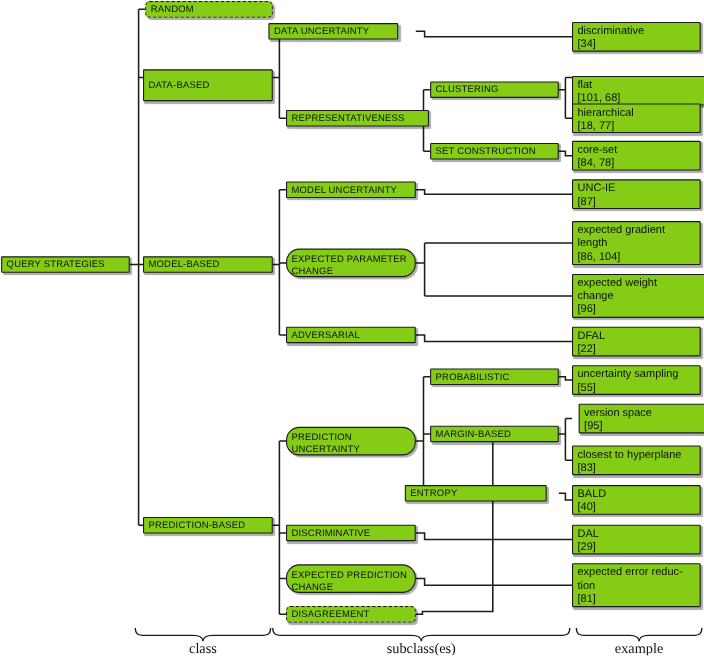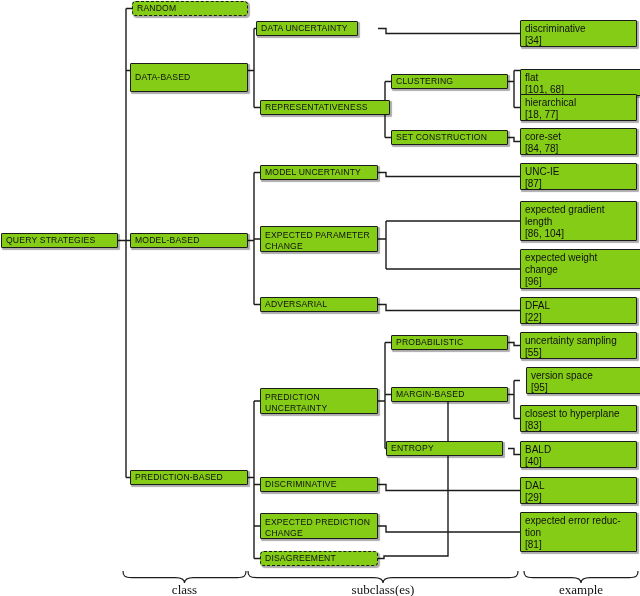--- a/index.html
+++ b/index.html
@@ -9,21 +9,21 @@
   }
   svg.wires { position:absolute; left:0; top:0; z-index:1; }
   .node {
     position:absolute; z-index:2; box-sizing:border-box; background:#84cc16;
     border:1.4px solid #1c1c1c; border-radius:1px;
     box-shadow:1.8px 1.8px 1px rgba(0,0,0,0.33);
     display:flex; align-items:center; padding-left:4px;
     font-size:8.6px; line-height:11px; letter-spacing:0.18px;
     white-space:pre; color:#101010;
   }
-  .node.multi { align-items:flex-start; padding-top:2.5px; }
+  .node.multi { align-items:flex-start; padding-top:2.5px;border-radius:12px; }
   .node.dashed { border-style:dashed; border-radius:4px; }
   .node.example {
     flex-direction:column; align-items:flex-start; justify-content:flex-start;
     padding-top:1.5px; font-size:10px; letter-spacing:0; line-height:12.4px;
   }
   .ex-label, .ex-ref { display:block; white-space:pre; }
   .legend-label {
     position:absolute; z-index:2; top:582px;
     font-family:"Liberation Serif", serif; font-size:13px; color:#111;
     transform:translateX(-50%); white-space:nowrap;
@@ -59,38 +59,38 @@
     <path fill="none" stroke="#1c1c1c" stroke-width="1.2" d="M524 571 C524 575.8 525.5 577.6 533 577.6 L572 577.6 C578.5 577.6 581 579.2 581 583 C581 579.2 583.5 577.6 590 577.6 L629 577.6 C636.5 577.6 638 575.8 638 571"></path>
   </svg>
 
   <div class="node" style="left:1px;top:233px;width:117px;height:15px">QUERY STRATEGIES</div>
 
   <div class="node dashed" style="left:132px;top:1px;width:116px;height:15px">RANDOM</div>
   <div class="node" style="left:130px;top:63px;width:118px;height:29px">DATA-BASED</div>
   <div class="node" style="left:130px;top:233px;width:118px;height:15px">MODEL-BASED</div>
   <div class="node" style="left:130px;top:470px;width:118px;height:15px">PREDICTION-BASED</div>
 
-  <div class="node" style="left:256px;top:21px;width:102px;height:15px">DATA UNCERTAINTY</div>
+  <div class="node" style="left:244px;top:21px;width:118px;height:15px">DATA UNCERTAINTY</div>
   <div class="node" style="left:260px;top:100px;width:130px;height:15px">REPRESENTATIVENESS</div>
   <div class="node" style="left:260px;top:165px;width:118px;height:15px">MODEL UNCERTAINTY</div>
   <div class="node multi" style="left:260px;top:226px;width:118px;height:26px">EXPECTED PARAMETER
 CHANGE</div>
   <div class="node" style="left:260px;top:297px;width:118px;height:15px">ADVERSARIAL</div>
   <div class="node multi" style="left:260px;top:388px;width:118px;height:26px">PREDICTION
 UNCERTAINTY</div>
   <div class="node" style="left:260px;top:477px;width:118px;height:15px">DISCRIMINATIVE</div>
   <div class="node multi" style="left:260px;top:513px;width:118px;height:26px">EXPECTED PREDICTION
 CHANGE</div>
   <div class="node dashed" style="left:260px;top:551px;width:118px;height:15px">DISAGREEMENT</div>
 
   <div class="node" style="left:391px;top:74px;width:117px;height:15px">CLUSTERING</div>
   <div class="node" style="left:391px;top:130px;width:117px;height:15px">SET CONSTRUCTION</div>
   <div class="node" style="left:391px;top:335px;width:117px;height:15px">PROBABILISTIC</div>
   <div class="node" style="left:391px;top:387px;width:117px;height:15px">MARGIN-BASED</div>
-  <div class="node" style="left:386px;top:441px;width:117px;height:15px">ENTROPY</div>
+  <div class="node" style="left:368px;top:441px;width:129px;height:15px">ENTROPY</div>
 
   <div class="node example" style="left:520px;top:20px;width:117px;height:27px">
     <span class="ex-label">discriminative</span>
     <span class="ex-ref">[34]</span>
   </div>
   <div class="node example" style="left:520px;top:69px;width:133px;height:27px">
     <span class="ex-label">flat</span>
     <span class="ex-ref">[101, 68]</span>
   </div>
   <div class="node example" style="left:520px;top:94px;width:117px;height:27px">

